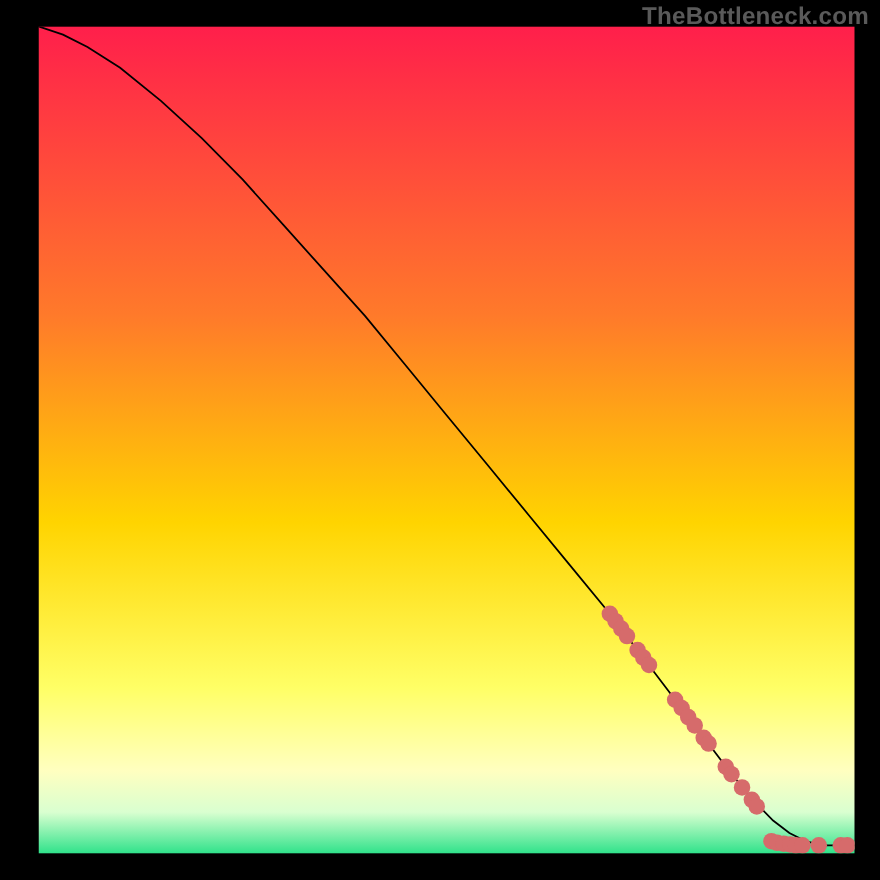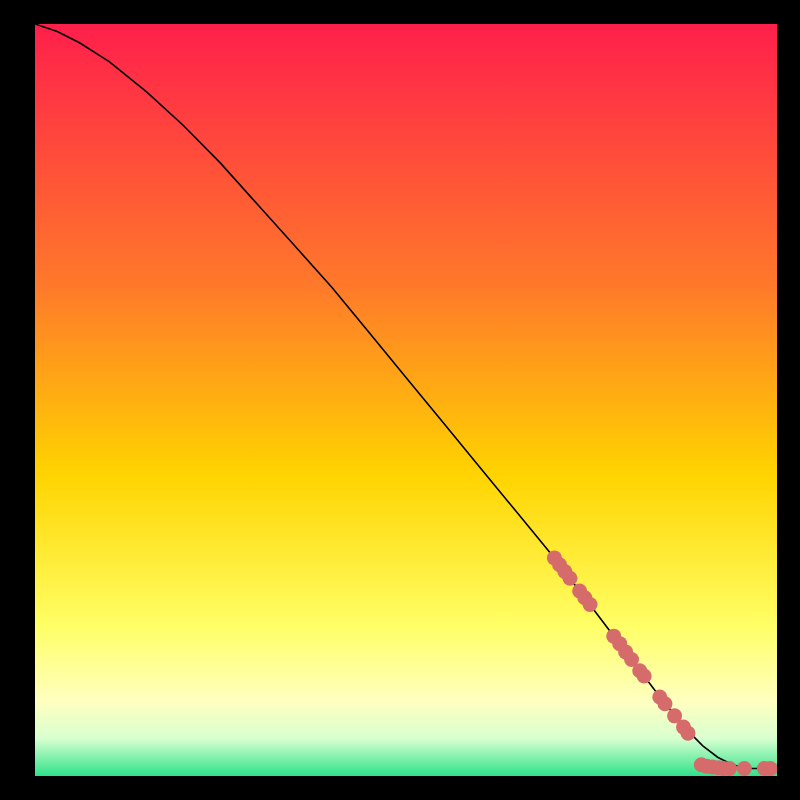--- a/index.html
+++ b/index.html
@@ -26,20 +26,21 @@
     top: 24px;
     width: 742px;
     height: 752px;
   }
   .plot svg { display: block; }
 </style>
 </head>
 <body>
 
 <div class="stage">
+  <div class="watermark">TheBottleneck.com</div>
 
   <div class="plot">
     <svg id="plot-svg" width="742" height="752" viewBox="0 0 742 752">
       <defs>
         <linearGradient id="bg-grad" x1="0" y1="0" x2="0" y2="1">
           <stop id="g0" offset="0%" stop-color="#ff1f4b"></stop>
           <stop id="g1" offset="35%" stop-color="#ff7a2a"></stop>
           <stop id="g2" offset="60%" stop-color="#ffd400"></stop>
           <stop id="g3" offset="80%" stop-color="#ffff66"></stop>
           <stop id="g4" offset="90%" stop-color="#ffffc0"></stop>

